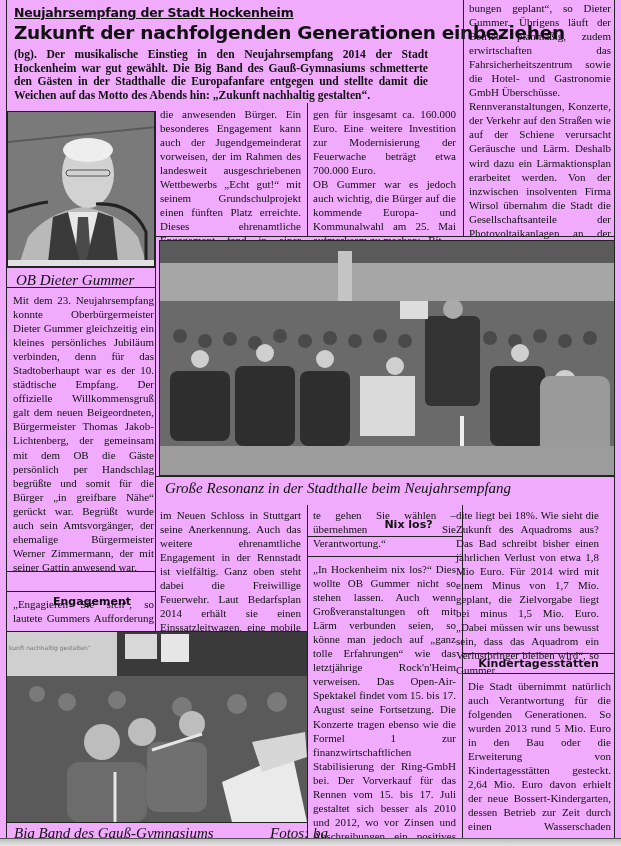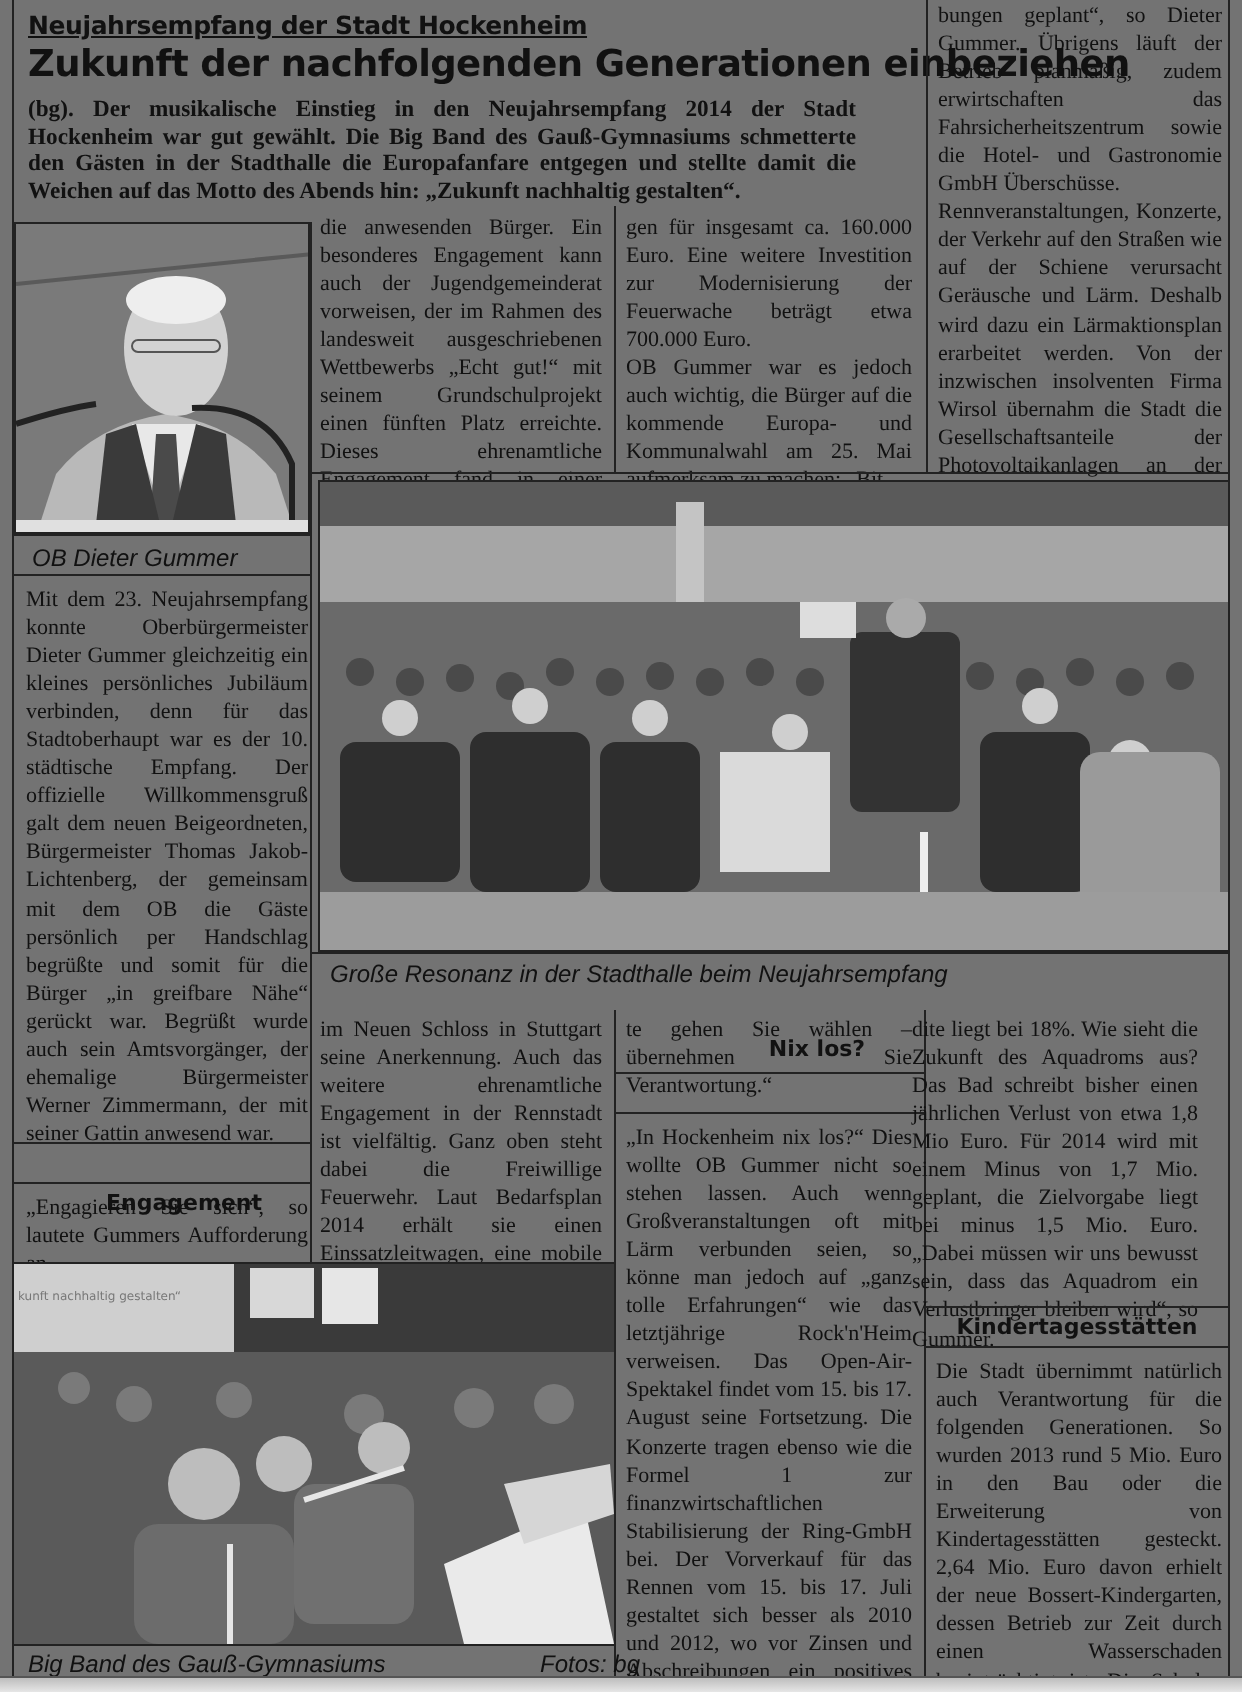--- a/index.html
+++ b/index.html
@@ -1,37 +1,37 @@
 <!DOCTYPE html>
 <html><head>
 <meta charset="utf-8">
 <style>
   * { box-sizing: border-box; margin: 0; padding: 0; }
   html, body { width: 621px; height: 846px; background: #fff; overflow: hidden; }
   body { position: relative; font-family: "DejaVu Serif", "Liberation Serif", serif; color: #111; }
-  .page { position: absolute; left: 0; top: 0; width: 621px; height: 846px; background: #737373; }
+  .page { position: absolute; left: 0; top: 0; width: 621px; height: 846px; background: #f0abfc; }
   .frame-left { position: absolute; left: 6px; top: 0; width: 1px; height: 838px; background: #222; }
   .frame-right { position: absolute; left: 614px; top: 0; width: 1px; height: 838px; background: #222; }
   .bottom-bar { position: absolute; left: 0; top: 838px; width: 621px; height: 8px;
     background: linear-gradient(#bdbdbd, #e6e6e6); border-top: 1px solid #555; }
 
   .kicker { position: absolute; left: 14px; top: 5px; font-family: "DejaVu Sans", sans-serif;
     font-size: 12.5px; font-weight: bold; text-decoration: underline; letter-spacing: -0.2px; }
   .headline { position: absolute; left: 14px; top: 22px; font-family: "DejaVu Sans", sans-serif;
     font-size: 18.5px; font-weight: bold; letter-spacing: -0.3px; white-space: nowrap; }
   .lead { position: absolute; left: 14px; top: 48px; width: 414px; font-size: 11.6px; font-weight: bold;
     line-height: 13.6px; text-align: justify; font-family: "Liberation Serif", serif; }
 
   .col { position: absolute; font-family: "Liberation Serif", serif; font-size: 11px; line-height: 14.05px;
     text-align: justify; hyphens: manual; }
   .vrule { position: absolute; width: 1px; background: #222; }
   .hrule { position: absolute; height: 1px; background: #222; }
 
   .photo { position: absolute; overflow: hidden; }
-  .caption { position: absolute; font-family: Liberation Sans, sans-serif; font-style: italic; font-size: 12px; white-space: nowrap; }
+  .caption { position: absolute; font-family: Liberation Serif, serif; font-style: italic; font-size: 15px; white-space: nowrap; }
   .sub { position: absolute; font-family: "DejaVu Sans", sans-serif; font-weight: bold; font-size: 11px; text-align: center; }
   .p { display: block; }
 </style>
 </head>
 <body>
 
 <div class="page">
   <div class="frame-left"></div>
   <div class="frame-right"></div>
 

